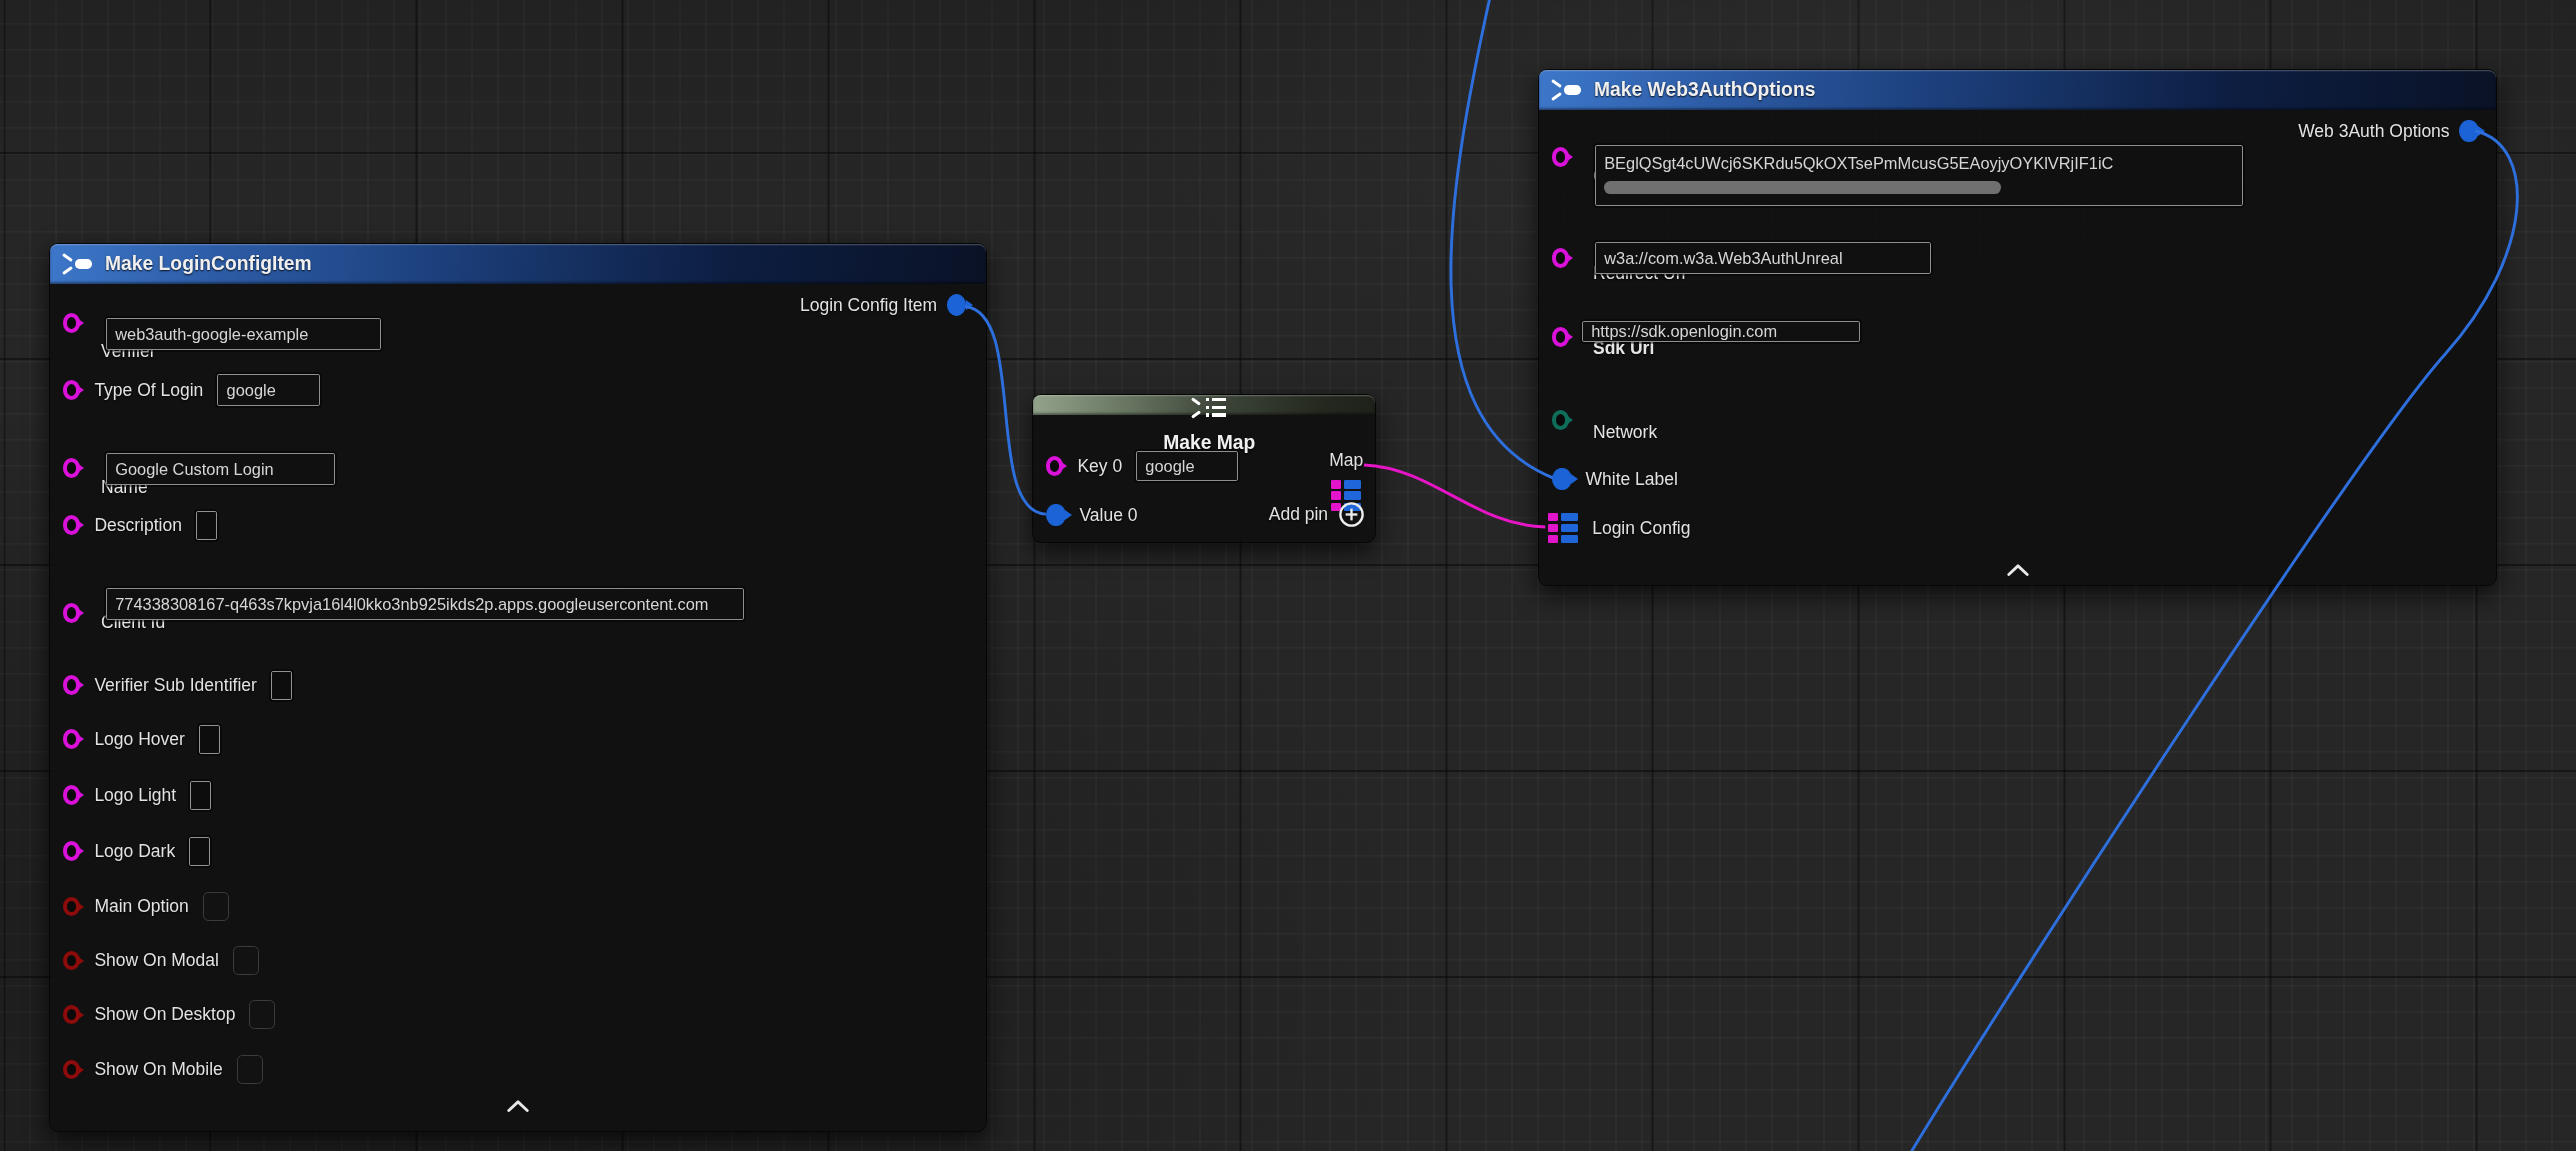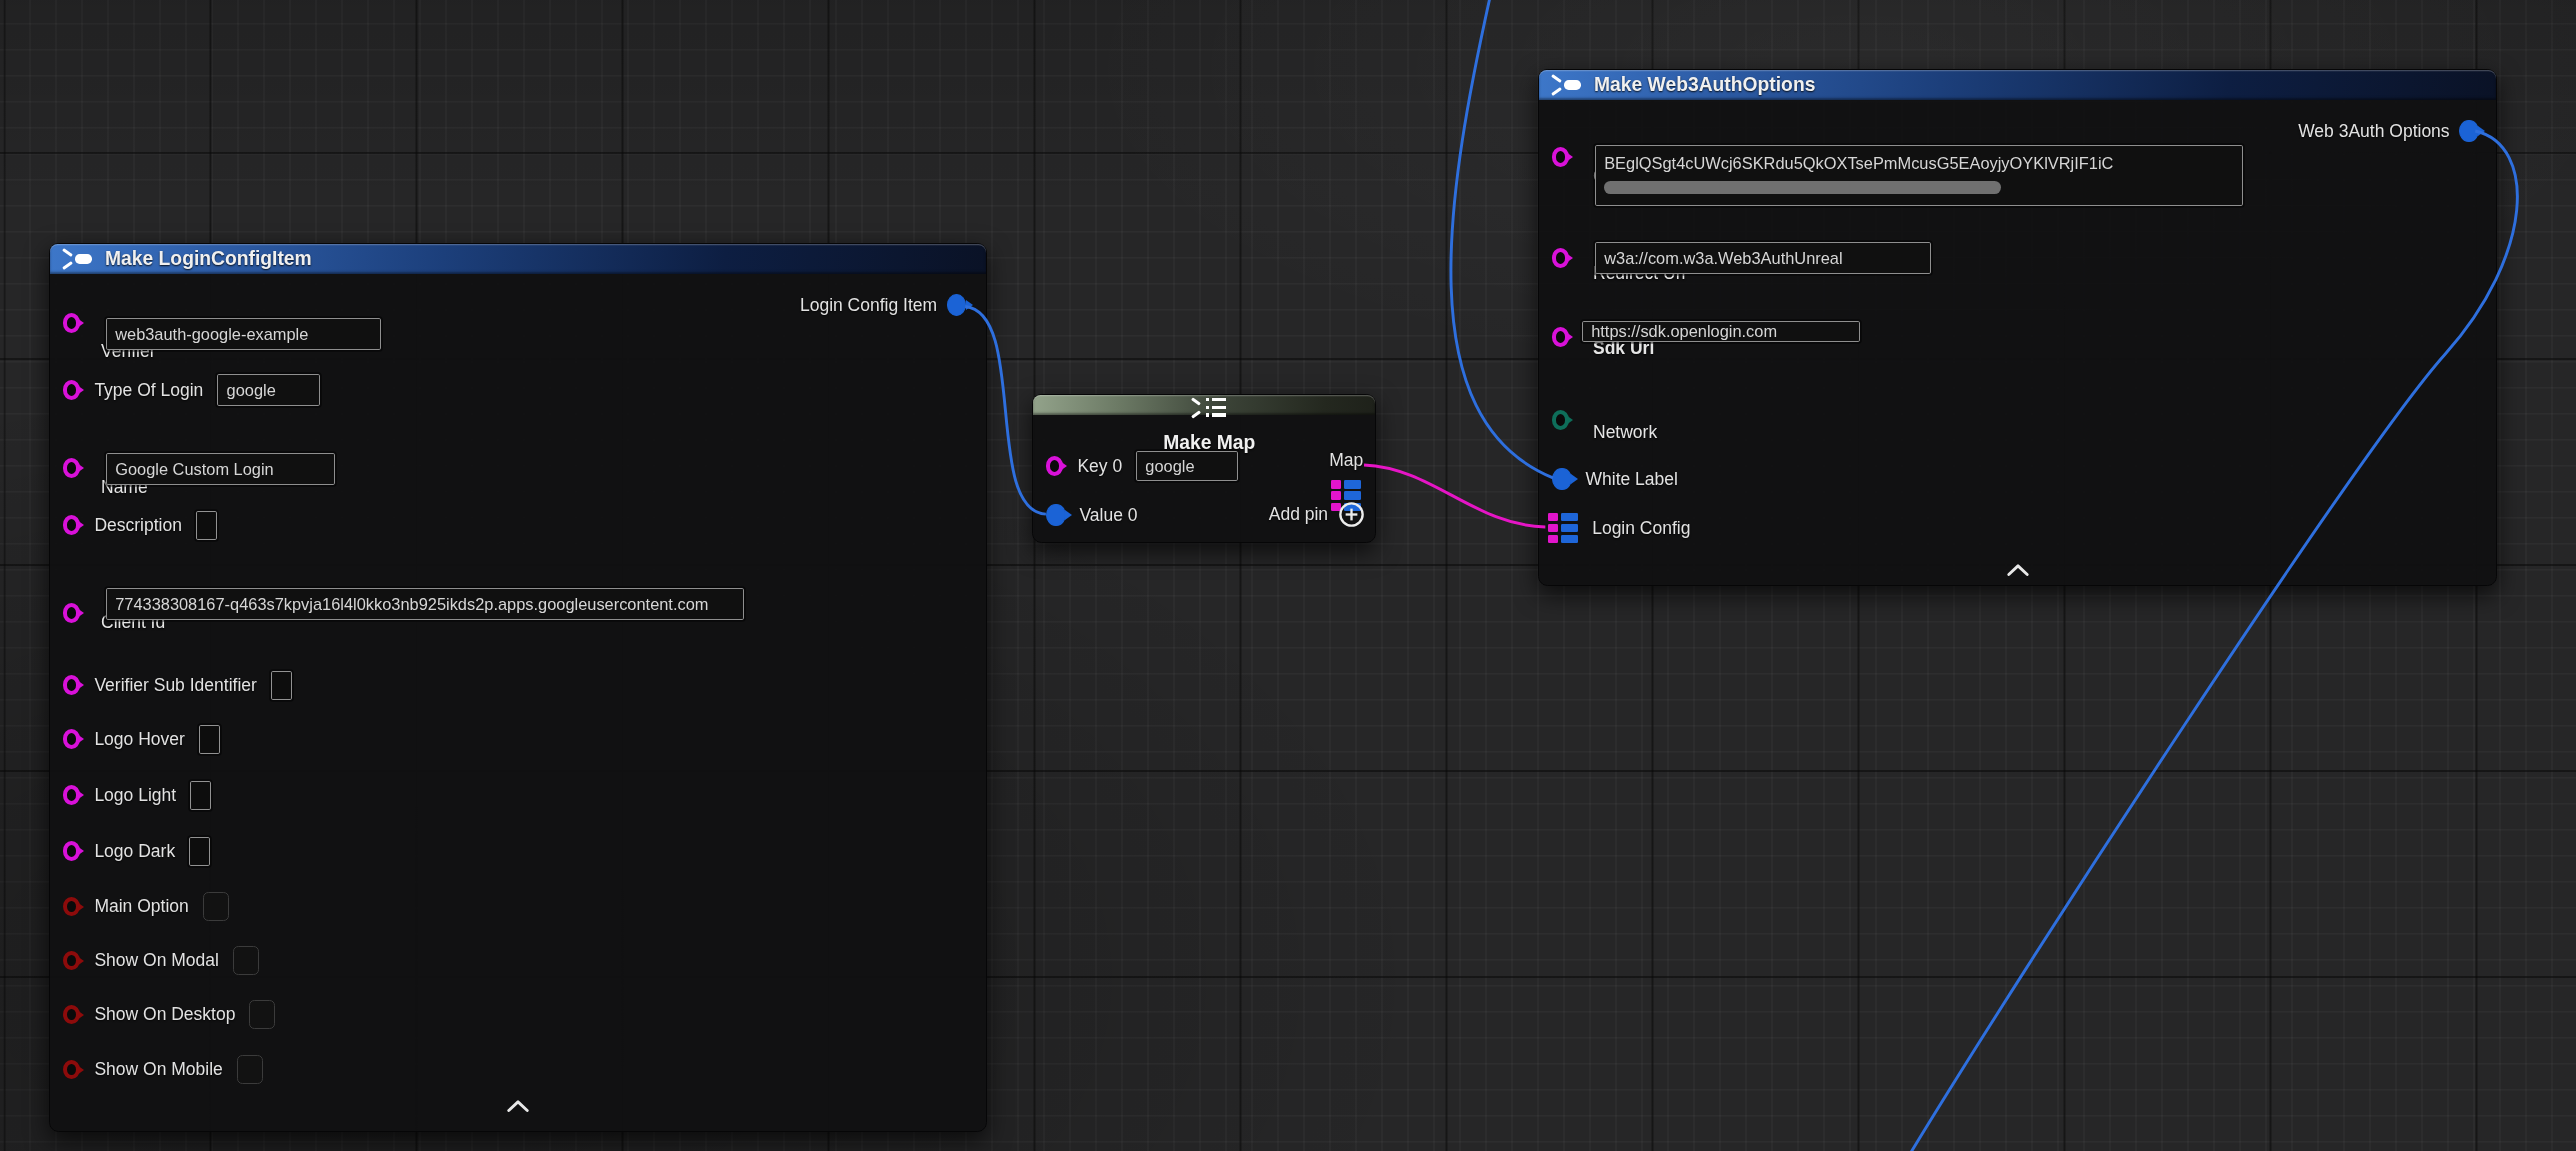--- a/index.html
+++ b/index.html
@@ -15,21 +15,21 @@
     background-size:206px 206px,206px 206px,26px 26px,26px 26px;
     background-position:3.5px 152px,3.5px 152px,3.5px 23.4px,3.5px 23.4px;}
   .vignette{position:absolute;inset:0;pointer-events:none;
     background:
       radial-gradient(1287px 526px at 72% 6%, rgba(255,255,255,0.035), transparent 62%),
       radial-gradient(1638px 936px at 14% 85%, rgba(0,0,0,0.30), transparent 66%),
       linear-gradient(180deg, rgba(0,0,0,0.12), transparent 18%);}
   
   .node{position:absolute;background:rgba(17,17,18,0.96);border:1.2px solid #060607;
     border-radius:9.4px;box-shadow:0 8.2px 23.4px rgba(0,0,0,0.65);z-index:10;}
-  .node-header{position:absolute;left:0;right:0;top:0;height:30px;border-radius:7.6px 7.6px 0 0;
+  .node-header{position:absolute;left:0;right:0;top:0;height:40px;border-radius:7.6px 7.6px 0 0;
     display:flex;align-items:center;gap:10.5px;padding-left:10.5px;
     box-shadow:inset 0 1.2px 0 rgba(255,255,255,0.22), inset 0 -1.8px 2.3px rgba(0,0,0,0.45);}
   .header-blue{background:linear-gradient(95deg,#3d77c9 0%,#2d5ca6 18%,#1c3f7b 42%,#0d1e42 72%,#0a1226 100%);}
   .header-green{background:linear-gradient(95deg,#93a38b 0%,#6c7a65 25%,#3c4438 55%,#24281f 85%,#1e211a 100%);}
   .node-title{color:#f0f0f0;font-size:19.3px;font-weight:bold;text-shadow:0 1.2px 1.8px rgba(0,0,0,0.85);white-space:nowrap;}
   .lbl{color:#e2e2e2;font-size:17.5px;text-shadow:0 1.2px 1.8px rgba(0,0,0,0.8);white-space:nowrap;}
   .stack-lbl{position:absolute;color:#e5e5e5;font-size:17.5px;text-shadow:0 1.2px 1.8px rgba(0,0,0,0.8);white-space:nowrap;margin-top:46px;}
   .inline-row{position:absolute;display:flex;align-items:center;gap:14px;}
   .out-row{position:absolute;display:flex;align-items:center;gap:9.4px;}
   

